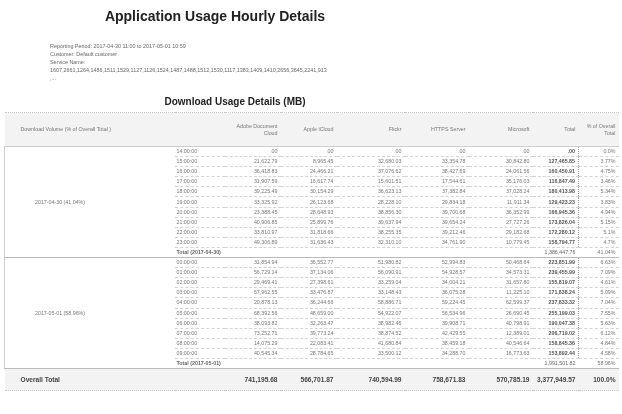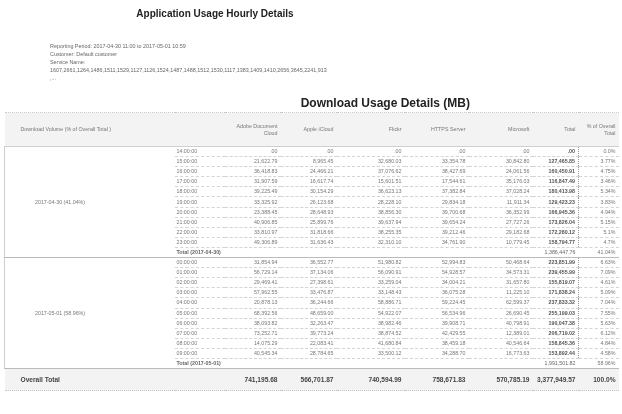--- a/index.html
+++ b/index.html
@@ -1,28 +1,28 @@
 <!DOCTYPE html>
 <html><head>
   <meta charset="utf-8">
   <style>
     * { box-sizing: border-box; margin: 0; padding: 0; }
     html, body { width: 622px; height: 414px; background: #ffffff; overflow: hidden; }
     body { font-family: "Liberation Sans", "DejaVu Sans", sans-serif; color: #555; position: relative; }
 
     .report-title {
       position: absolute; left: 0; top: 8px; width: 430px; text-align: center;
-      font-size: 10px; font-weight: bold; color: #222;
+      font-size: 14px; font-weight: bold; color: #222;
     }
     .meta {
       position: absolute; left: 50px; top: 42px; font-size: 5.4px; color: #666; line-height: 8px;
     }
     .section-title {
-      position: absolute; left: 0; top: 96px; width: 470px; text-align: right;
-      font-size: 12px; font-weight: bold; color: #222;
+      position: absolute; left: 0; top: 96px; width: 470px; text-align: center;
+      font-size: 10px; font-weight: bold; color: #222;
     }
 
     table.grid {
       position: absolute; left: 4px; top: 112px; width: 614px;
       border-collapse: collapse; font-size: 5.3px; color: #777; table-layout: fixed;
     }
     table.grid th {
       background: #f3f3f3; font-weight: normal; color: #777; text-align: right;
       padding: 2px 3px; border-top: 1px dotted #c8c8c8; border-bottom: 1px solid #cfcfcf;
       height: 34px; vertical-align: middle; line-height: 7px;

